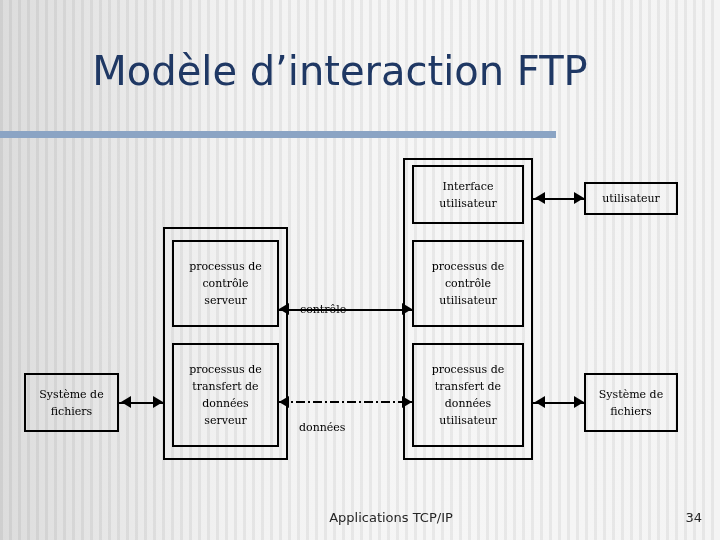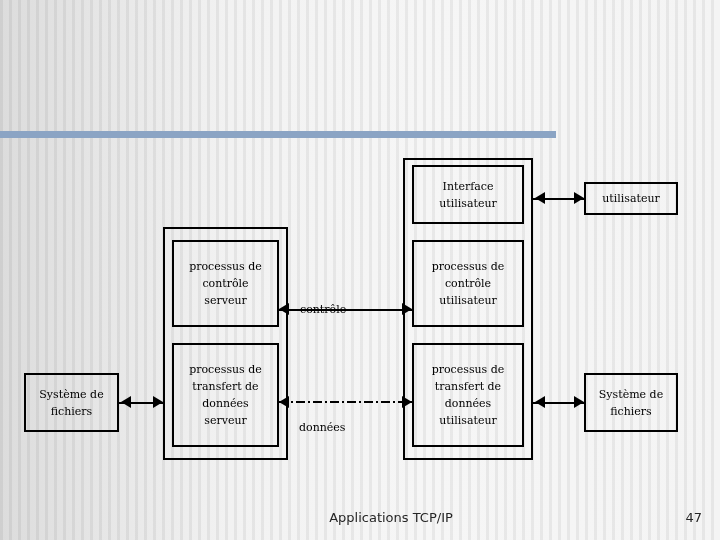--- a/index.html
+++ b/index.html
@@ -127,20 +127,21 @@
     font-size: 13px;
     color: #262626;
     font-family: "DejaVu Sans", sans-serif;
   }
 </style>
 </head>
 <body>
 
 <div id="slide">
 
+  <div id="title">Modèle d’interaction FTP</div>
   <div id="title-rule"></div>
 
   <div class="container-box" style="left:163px; top:227px; width:125px; height:233px;"></div>
 
   <div class="box" style="left:172px; top:240px; width:107px; height:87px;">
     <span class="ln">processus de</span>
     <span class="ln">contrôle</span>
     <span class="ln">serveur</span>
   </div>
 
@@ -203,15 +204,15 @@
   <div class="conn-label" style="left:300px; top:303px;">contrôle</div>
 
   <svg style="position:absolute; left:279px; top:396px; width:134px; height:12px;">
     <line x1="0" y1="6" x2="134" y2="6" stroke="#000" stroke-width="2" stroke-dasharray="9,3,2,3"></line>
   </svg>
   <div class="arrowhead arrow-left" style="left:279px; top:396px;"></div>
   <div class="arrowhead arrow-right" style="left:402px; top:396px;"></div>
   <div class="conn-label" style="left:299px; top:421px;">données</div>
 
   <div id="footer-text">Applications TCP/IP</div>
-  <div id="footer-page">47</div>
+  <div id="footer-page">34</div>
 
 </div>
 
 </body></html>

